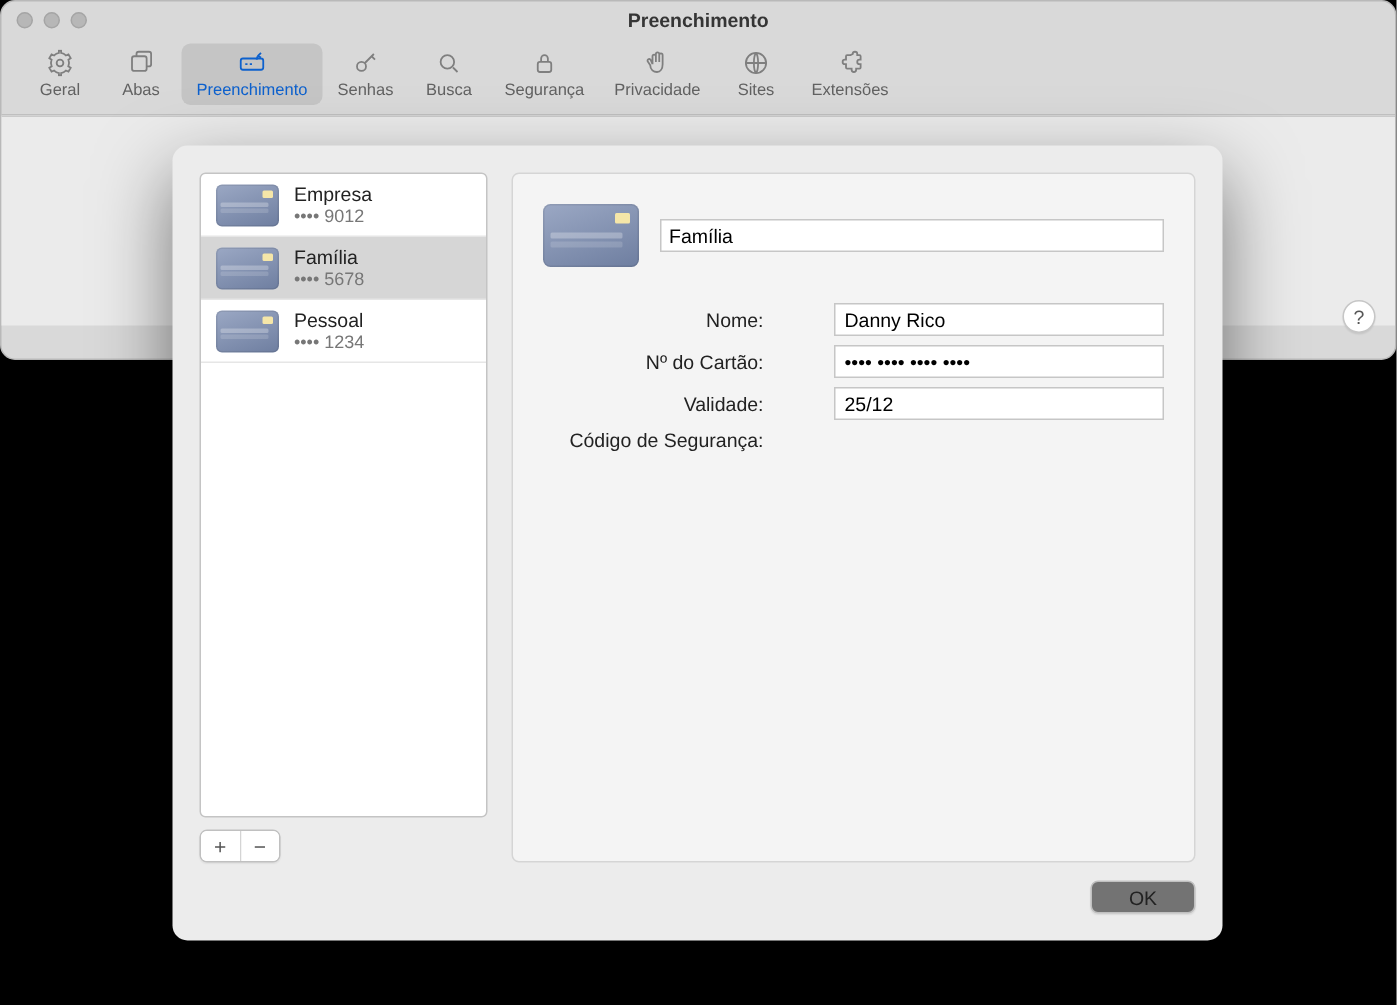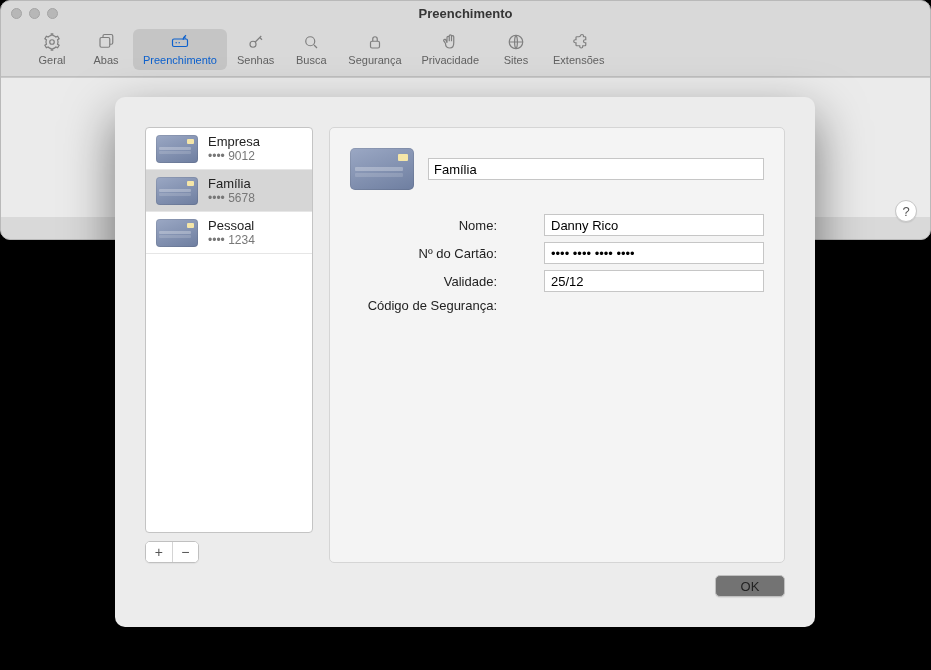--- a/index.html
+++ b/index.html
@@ -49,21 +49,21 @@
       width: 11px;
       height: 11px;
       border-radius: 50%;
       display: inline-block;
       background: #c7c7c7;
       border: 1px solid #b3b3b3;
     }
     .bg-toolbar {
       display: flex;
       gap: 0;
-      padding: 4px 24px 6px;
+      padding: 4px 12px 6px;
       border-bottom: 1px solid #d0d0d0;
     }
     .tb-item {
       display: flex;
       flex-direction: column;
       align-items: center;
       gap: 3px;
       padding: 4px 10px;
       border-radius: 6px;
       font-size: 11px;
@@ -106,21 +106,21 @@
     
     .sheet {
       position: absolute;
       left: 115px;
       top: 97px;
       width: 700px;
       height: 530px;
       background: #ececec;
       border-radius: 10px;
       box-shadow: 0 20px 50px rgba(0,0,0,0.5);
-      padding: 30px;
+      padding: 18px;
       display: flex;
       flex-direction: column;
     }
     .sheet-main {
       flex: 1;
       display: flex;
       gap: 16px;
     }
 
     

